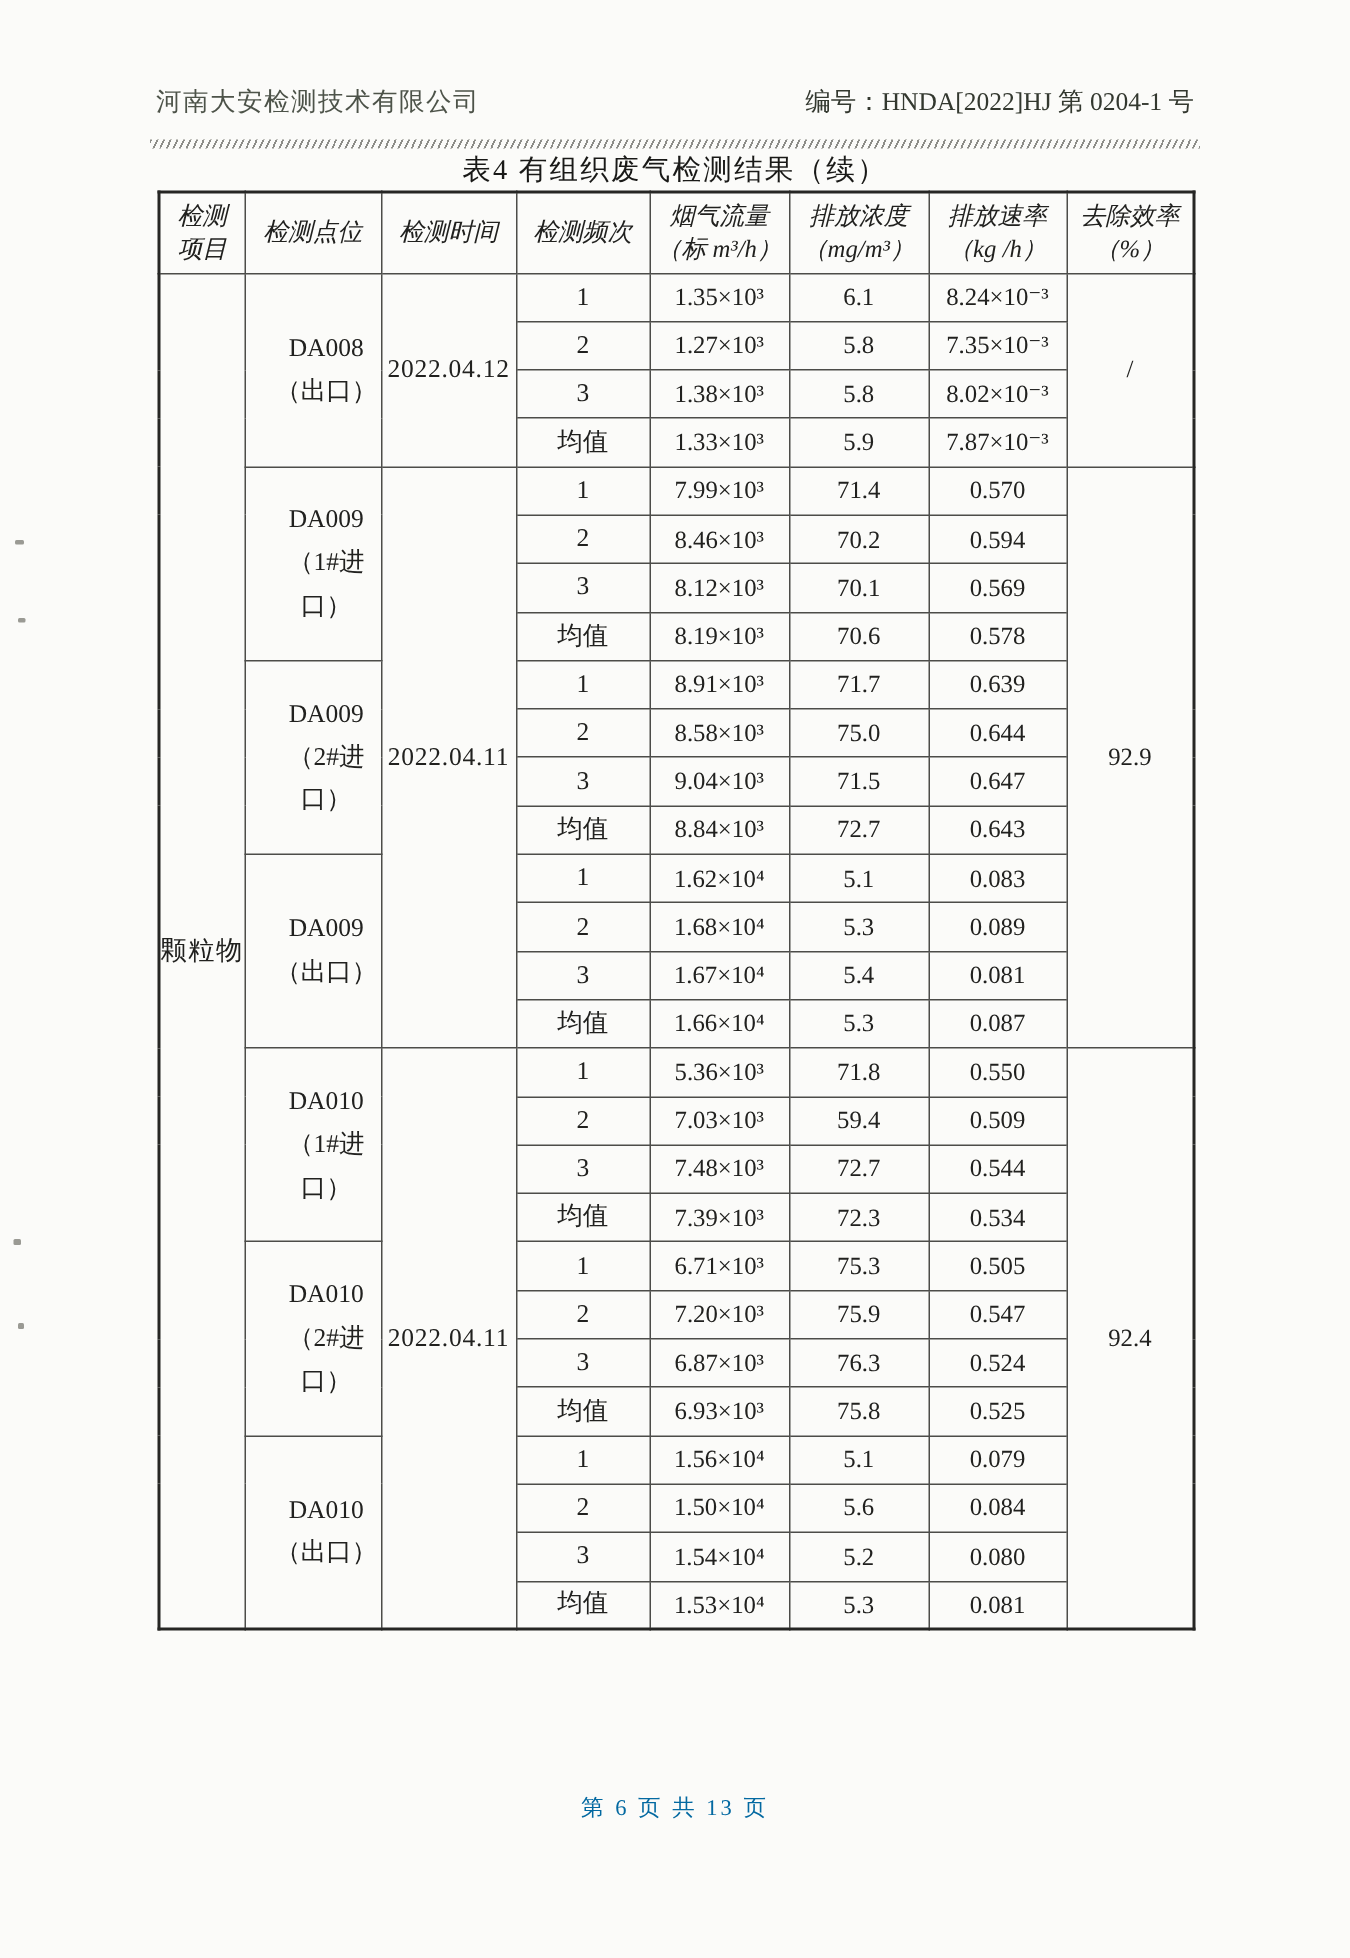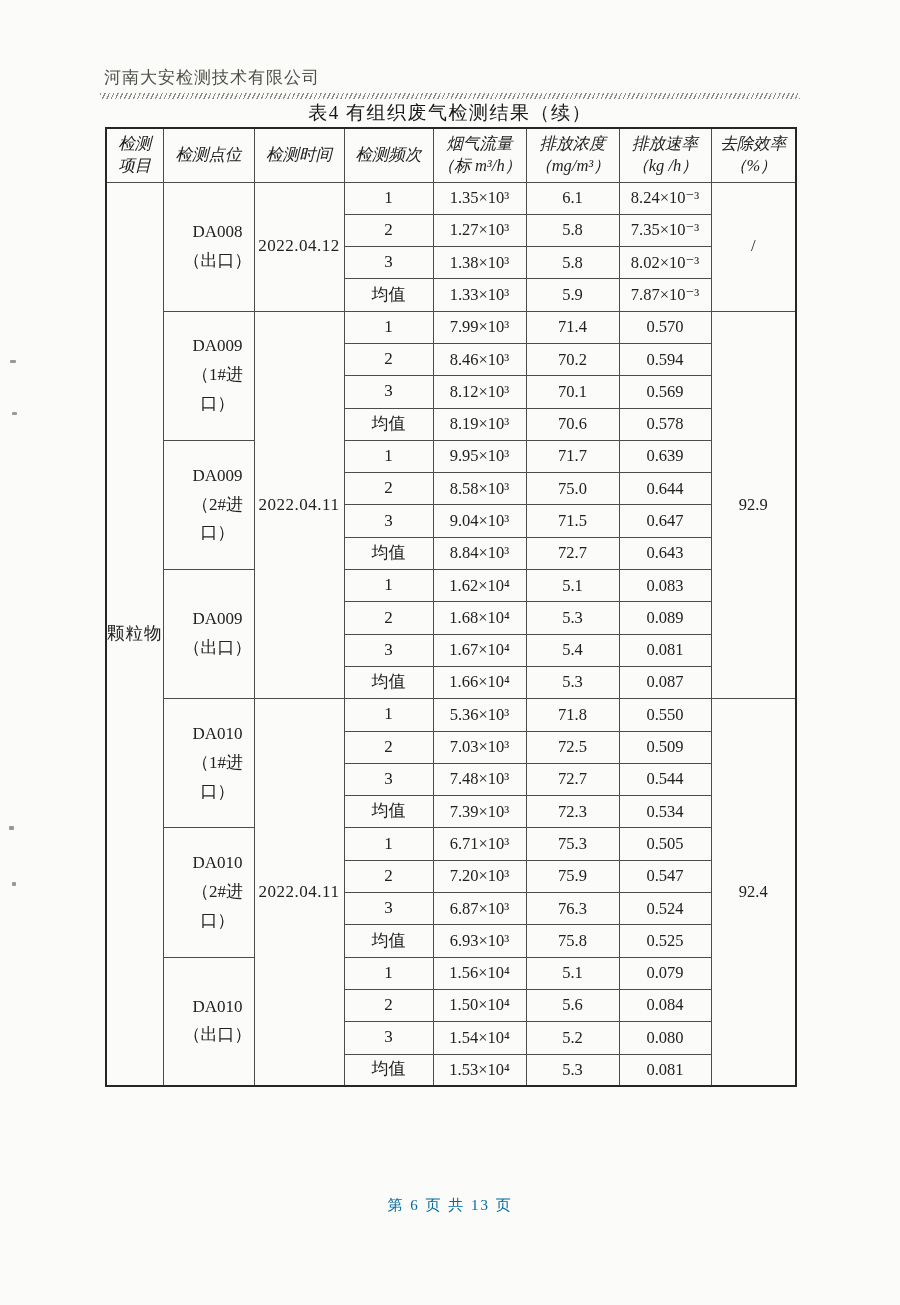--- a/index.html
+++ b/index.html
@@ -3,21 +3,21 @@
 <meta charset="utf-8">
 <style>
   html,body{margin:0;padding:0;}
   body{
     width:900px;height:1305px;position:relative;
     background:#fbfbf9;
     font-family:"Liberation Serif","DejaVu Serif",serif;
     color:#21211f;
   }
   .page-header{
-    position:absolute;top:66px;left:104px;width:692px;
+    position:absolute;top:56px;left:104px;width:692px;
     display:flex;justify-content:space-between;align-items:flex-end;
   }
   .company-name{font-size:17px;color:#4d5349;letter-spacing:1px;}
   .doc-number{font-size:17px;color:#33382f;}
   .hatch-rule{
     position:absolute;top:93px;left:100px;width:700px;height:6px;
     background:repeating-linear-gradient(115deg,#8d8d88 0 1.2px,transparent 1.2px 4px);
   }
   .doc-title{
     position:absolute;top:100px;left:0;width:900px;
@@ -49,20 +49,21 @@
     text-align:center;font-size:15px;color:#0369a1;letter-spacing:2px;
   }
   
   .speck{position:absolute;background:#9a9a94;border-radius:1px;}
 </style>
 </head>
 <body>
 
 <div class="page-header">
   <span class="company-name">河南大安检测技术有限公司</span>
+  <span class="doc-number">编号：HNDA[2022]HJ 第 0204-1 号</span>
 </div>
 <div class="hatch-rule"></div>
 <div class="doc-title">表4 有组织废气检测结果（续）</div>
 
 <table class="results">
   <colgroup>
     <col style="width:57px">
       <col style="width:91px">
       <col style="width:90px">
       <col style="width:89px">
@@ -143,21 +144,21 @@
       <tr>
         <td class="c-freq">均值</td>
         <td class="c-flow">8.19×10³</td>
         <td class="c-conc">70.6</td>
         <td class="c-rate">0.578</td>
       </tr>
       <tr>
         <td class="c-point" rowspan="4">DA009
 （2#进口）</td>
         <td class="c-freq">1</td>
-        <td class="c-flow">9.95×10³</td>
+        <td class="c-flow">8.91×10³</td>
         <td class="c-conc">71.7</td>
         <td class="c-rate">0.639</td>
       </tr>
       <tr>
         <td class="c-freq">2</td>
         <td class="c-flow">8.58×10³</td>
         <td class="c-conc">75.0</td>
         <td class="c-rate">0.644</td>
       </tr>
       <tr>
@@ -204,21 +205,21 @@
         <td class="c-date" rowspan="12">2022.04.11</td>
         <td class="c-freq">1</td>
         <td class="c-flow">5.36×10³</td>
         <td class="c-conc">71.8</td>
         <td class="c-rate">0.550</td>
         <td class="c-eff" rowspan="12">92.4</td>
       </tr>
       <tr>
         <td class="c-freq">2</td>
         <td class="c-flow">7.03×10³</td>
-        <td class="c-conc">72.5</td>
+        <td class="c-conc">59.4</td>
         <td class="c-rate">0.509</td>
       </tr>
       <tr>
         <td class="c-freq">3</td>
         <td class="c-flow">7.48×10³</td>
         <td class="c-conc">72.7</td>
         <td class="c-rate">0.544</td>
       </tr>
       <tr>
         <td class="c-freq">均值</td>

